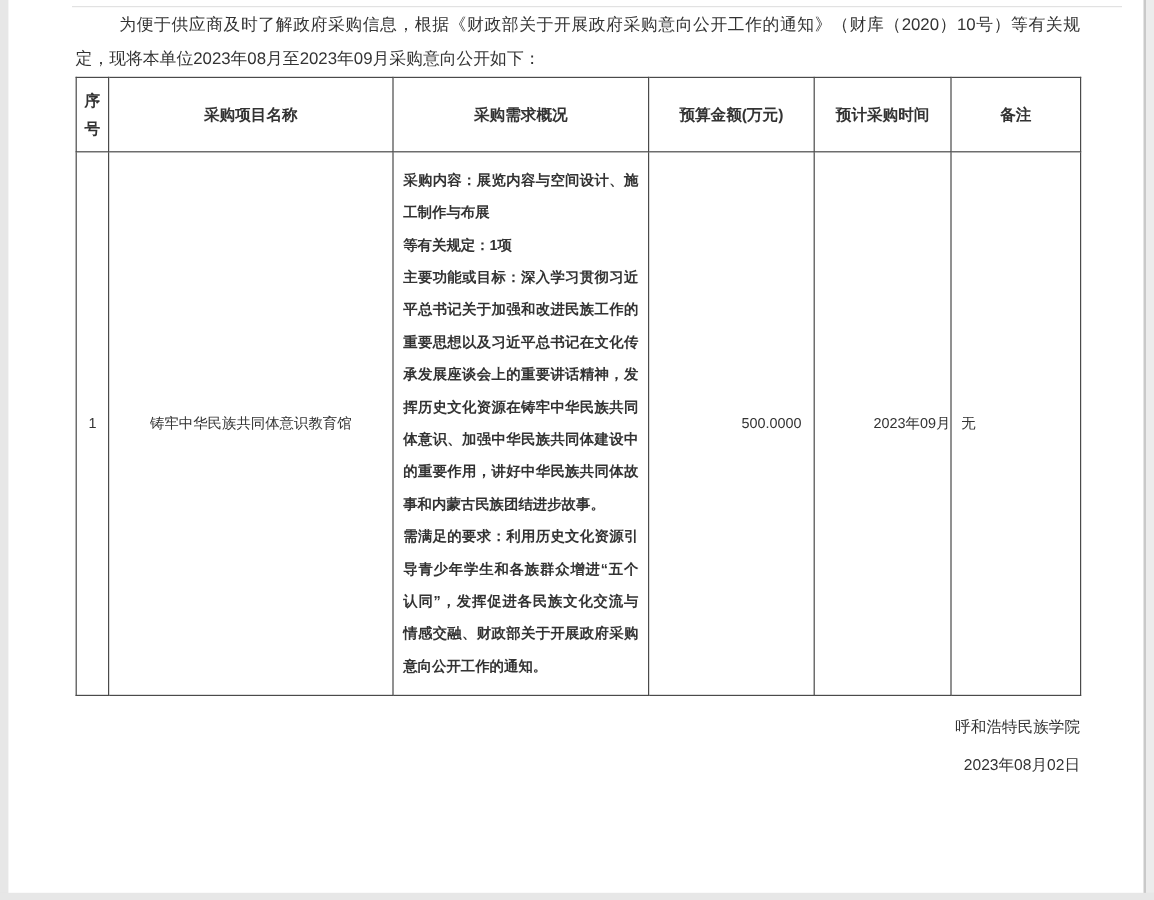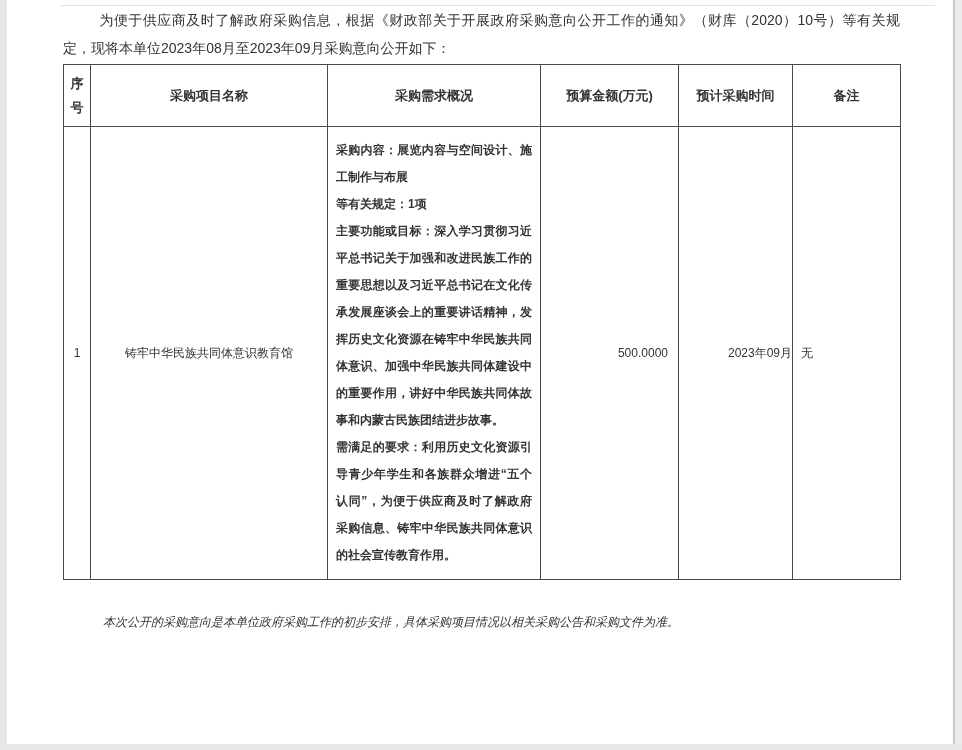--- a/index.html
+++ b/index.html
@@ -122,28 +122,31 @@
       </tr>
     </thead>
     <tbody>
       <tr>
         <td class="cell-index">1</td>
         <td class="cell-name">铸牢中华民族共同体意识教育馆</td>
         <td class="cell-req">
           <p>采购内容：展览内容与空间设计、施工制作与布展</p>
           <p>等有关规定：1项</p>
           <p>主要功能或目标：深入学习贯彻习近平总书记关于加强和改进民族工作的重要思想以及习近平总书记在文化传承发展座谈会上的重要讲话精神，发挥历史文化资源在铸牢中华民族共同体意识、加强中华民族共同体建设中的重要作用，讲好中华民族共同体故事和内蒙古民族团结进步故事。</p>
-          <p>需满足的要求：利用历史文化资源引导青少年学生和各族群众增进“五个认同”，为便于供应商及时了解政府采购信息、铸牢中华民族共同体意识的社会宣传教育作用。</p>
+          <p>需满足的要求：利用历史文化资源引导青少年学生和各族群众增进“五个认同”，发挥促进各民族文化交流与情感交融、财政部关于开展政府采购意向公开工作的通知。</p>
         </td>
         <td class="cell-budget">500.0000</td>
         <td class="cell-time">2023年09月</td>
         <td class="cell-remark">无</td>
       </tr>
     </tbody>
   </table>
 
-  <p class="closing-note">本次公开的采购意向是本单位政府采购工作的初步安排，具体采购项目情况以相关采购公告和采购文件为准。</p>
 
+  <div class="sign-block">
+    <p class="org-signature">呼和浩特民族学院</p>
+    <p class="publish-date">2023年08月02日</p>
+  </div>
 
 </div>
 
 <div class="scrollbar-track"></div>
 <div class="bottom-gutter"></div>
 
 </body></html>

